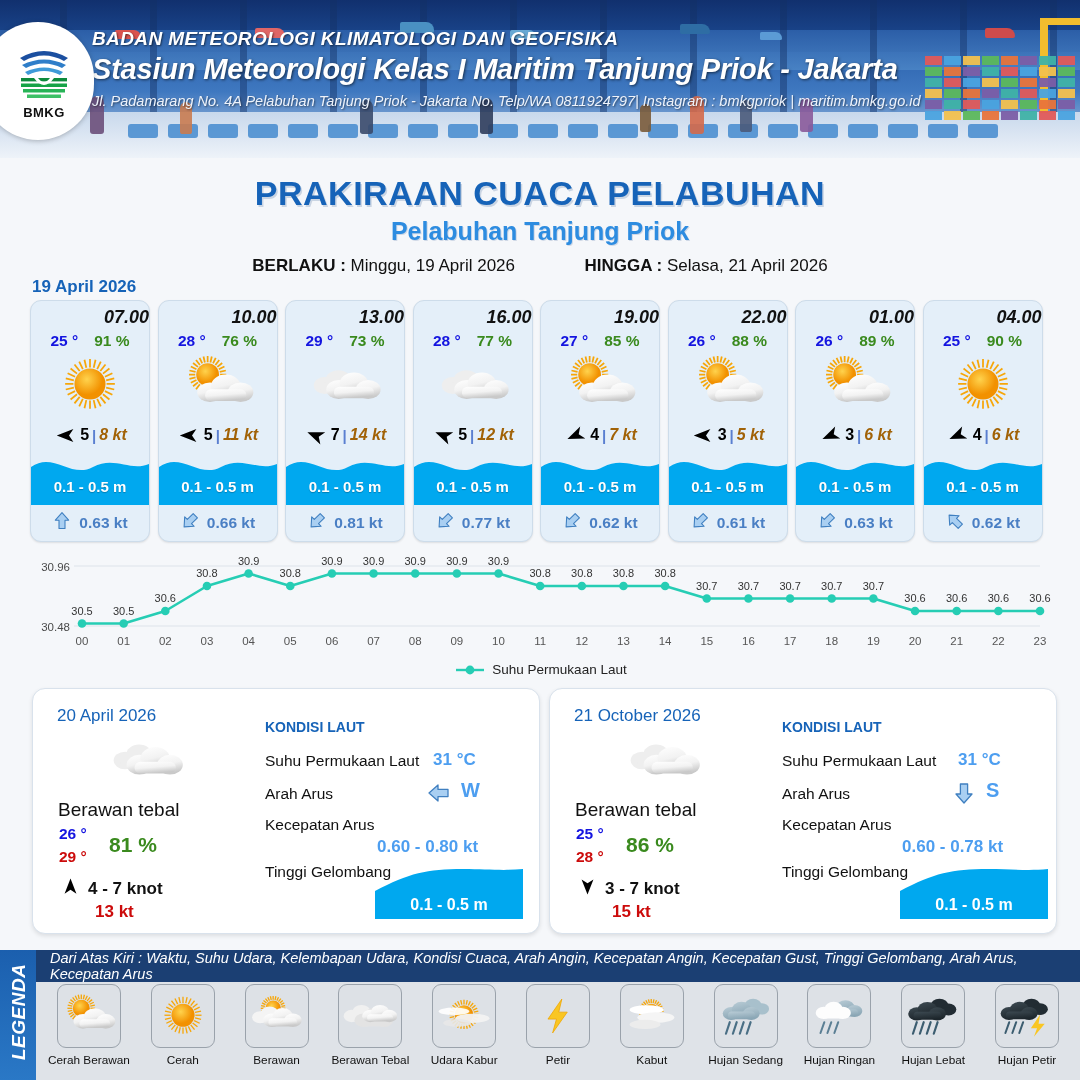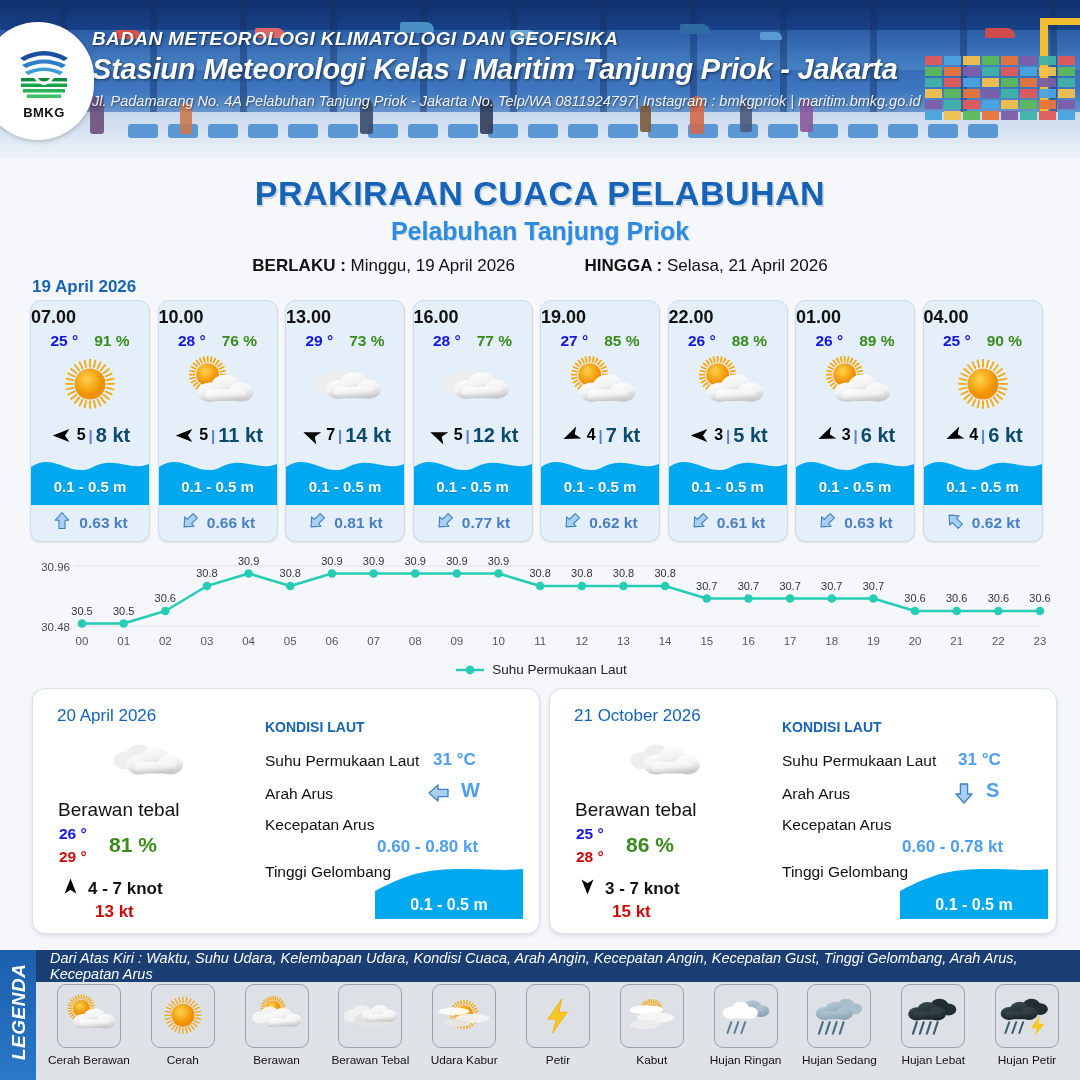--- a/index.html
+++ b/index.html
@@ -59,30 +59,30 @@
 
   
   .date-label { position:absolute; left:32px; top:277px; font-size:17px; font-weight:bold; color:#1663b8; }
   .cards { position:absolute; left:30px; top:300px; width:1022px; display:flex; gap:0px; }
   .card {
     width:120px; margin-right:7.5px; background:#e4eff9; border-radius:11px;
     border:1px solid #cddcea; overflow:hidden; position:relative; height:242px;
     box-shadow:0 1px 2px rgba(0,0,0,.10);
   }
   .card:last-child { margin-right:0; }
-  .c-time { text-align:left; font-size:18px; font-weight:bold; color:#111; padding-top:6px; }
+  .c-time { text-align:right; font-size:18px; font-weight:bold; color:#111; padding-top:6px;font-style:italic; }
   .c-row2 { display:flex; justify-content:center; gap:16px; margin-top:4px; }
   .c-temp { font-size:15.5px; font-weight:bold; color:#1414e0; }
   .c-hum  { font-size:15.5px; font-weight:bold; color:#3a8a1e; }
   .c-icon { height:62px; display:flex; align-items:center; justify-content:center; margin-top:4px; }
   .c-wind { display:flex; align-items:center; justify-content:center; gap:3px; margin-top:6px; height:26px;}
   .c-wdir { width:24px; height:20px; display:flex; align-items:center; justify-content:center;}
   .c-wspd { font-size:16px; font-weight:bold; color:#000; }
   .c-bar  { font-size:15px; color:#5a7fd0; font-weight:bold; }
-  .c-gust { font-size:20px; font-weight:bold; color:#0c4a6e; }
+  .c-gust { font-size:16px; font-weight:bold; color:#a16207;font-style:italic; }
   .c-wave { position:absolute; left:0; right:0; bottom:36px; height:56px; }
   .c-wavetxt { position:absolute; left:0; right:0; bottom:46px; text-align:center;
                font-size:15px; font-weight:bold; color:#fff; z-index:3;
                text-shadow:0 1px 1px rgba(0,0,0,.25); }
   .c-cur { position:absolute; left:0; right:0; bottom:6px; display:flex;
            align-items:center; justify-content:center; gap:7px; }
   .c-curtxt { font-size:15.5px; font-weight:bold; color:#4a7fc4; }
 
   
   .chart-box { position:absolute; left:30px; top:552px; width:1022px; height:122px; }
@@ -1521,63 +1521,20 @@
   </linearGradient>
   <linearGradient id="dcg" x1="0" y1="0" x2="0.3" y2="1">
     <stop offset="0%" stop-color="#3d4a52"></stop>
                 <stop offset="100%" stop-color="#1d262c"></stop>
   </linearGradient>
   <linearGradient id="mcg" x1="0" y1="0" x2="0.3" y2="1">
     <stop offset="0%" stop-color="#b9ccd6"></stop>
                 <stop offset="100%" stop-color="#8aa6b5"></stop>
   </linearGradient>
 </defs>
-            <g transform="translate(20,6) scale(0.78)">
-    <ellipse cx="14" cy="20" rx="13" ry="10" fill="url(#mcg)"></ellipse>
-    <ellipse cx="30" cy="14" rx="15" ry="12" fill="url(#mcg)"></ellipse>
-    <ellipse cx="45" cy="20" rx="13" ry="10" fill="url(#mcg)"></ellipse>
-    <rect x="9" y="17" width="42" height="12" rx="6" fill="url(#mcg)"></rect>
-  </g>
-            <g transform="translate(4,8) scale(0.8)">
-    <ellipse cx="14" cy="20" rx="13" ry="10" fill="#fdfdfd"></ellipse>
-    <ellipse cx="30" cy="14" rx="15" ry="12" fill="#fdfdfd"></ellipse>
-    <ellipse cx="45" cy="20" rx="13" ry="10" fill="#fdfdfd"></ellipse>
-    <rect x="9" y="17" width="42" height="12" rx="6" fill="#fdfdfd"></rect>
-  </g>
-            <g stroke="#5b7f94" stroke-width="2.6" stroke-linecap="round">
-         <line x1="16" y1="36" x2="11" y2="50"></line>
-              <line x1="25" y1="36" x2="20" y2="50"></line>
-         <line x1="34" y1="36" x2="29" y2="50"></line>
-            </g>
-          </svg>
-        </div>
-      <div class="lg-name">Hujan Ringan</div>
-      </div>
-      <div class="lg-item">
-      <div class="lg-tile">
-          <svg width="54" height="46" viewBox="0 0 70 56">
-            <defs>
-  <radialGradient id="sung" cx="40%" cy="35%">
-    <stop offset="0%" stop-color="#ffd34d"></stop>
-                <stop offset="100%" stop-color="#f29100"></stop>
-  </radialGradient>
-  <linearGradient id="cg" x1="0" y1="0" x2="0.3" y2="1">
-    <stop offset="0%" stop-color="#ffffff"></stop>
-                <stop offset="55%" stop-color="#f2f2f2"></stop>
-    <stop offset="100%" stop-color="#c9c9c9"></stop>
-  </linearGradient>
-  <linearGradient id="dcg" x1="0" y1="0" x2="0.3" y2="1">
-    <stop offset="0%" stop-color="#3d4a52"></stop>
-                <stop offset="100%" stop-color="#1d262c"></stop>
-  </linearGradient>
-  <linearGradient id="mcg" x1="0" y1="0" x2="0.3" y2="1">
-    <stop offset="0%" stop-color="#b9ccd6"></stop>
-                <stop offset="100%" stop-color="#8aa6b5"></stop>
-  </linearGradient>
-</defs>
             <g transform="translate(22,4) scale(0.74)">
     <ellipse cx="14" cy="20" rx="13" ry="10" fill="#a8c0cc"></ellipse>
     <ellipse cx="30" cy="14" rx="15" ry="12" fill="#a8c0cc"></ellipse>
     <ellipse cx="45" cy="20" rx="13" ry="10" fill="#a8c0cc"></ellipse>
     <rect x="9" y="17" width="42" height="12" rx="6" fill="#a8c0cc"></rect>
   </g>
             <g transform="translate(4,8) scale(0.84)">
     <ellipse cx="14" cy="20" rx="13" ry="10" fill="url(#mcg)"></ellipse>
     <ellipse cx="30" cy="14" rx="15" ry="12" fill="url(#mcg)"></ellipse>
     <ellipse cx="45" cy="20" rx="13" ry="10" fill="url(#mcg)"></ellipse>
@@ -1608,20 +1565,63 @@
   </linearGradient>
   <linearGradient id="dcg" x1="0" y1="0" x2="0.3" y2="1">
     <stop offset="0%" stop-color="#3d4a52"></stop>
                 <stop offset="100%" stop-color="#1d262c"></stop>
   </linearGradient>
   <linearGradient id="mcg" x1="0" y1="0" x2="0.3" y2="1">
     <stop offset="0%" stop-color="#b9ccd6"></stop>
                 <stop offset="100%" stop-color="#8aa6b5"></stop>
   </linearGradient>
 </defs>
+            <g transform="translate(20,6) scale(0.78)">
+    <ellipse cx="14" cy="20" rx="13" ry="10" fill="url(#mcg)"></ellipse>
+    <ellipse cx="30" cy="14" rx="15" ry="12" fill="url(#mcg)"></ellipse>
+    <ellipse cx="45" cy="20" rx="13" ry="10" fill="url(#mcg)"></ellipse>
+    <rect x="9" y="17" width="42" height="12" rx="6" fill="url(#mcg)"></rect>
+  </g>
+            <g transform="translate(4,8) scale(0.8)">
+    <ellipse cx="14" cy="20" rx="13" ry="10" fill="#fdfdfd"></ellipse>
+    <ellipse cx="30" cy="14" rx="15" ry="12" fill="#fdfdfd"></ellipse>
+    <ellipse cx="45" cy="20" rx="13" ry="10" fill="#fdfdfd"></ellipse>
+    <rect x="9" y="17" width="42" height="12" rx="6" fill="#fdfdfd"></rect>
+  </g>
+            <g stroke="#5b7f94" stroke-width="2.6" stroke-linecap="round">
+         <line x1="16" y1="36" x2="11" y2="50"></line>
+              <line x1="25" y1="36" x2="20" y2="50"></line>
+         <line x1="34" y1="36" x2="29" y2="50"></line>
+            </g>
+          </svg>
+        </div>
+      <div class="lg-name">Hujan Ringan</div>
+      </div>
+      <div class="lg-item">
+      <div class="lg-tile">
+          <svg width="54" height="46" viewBox="0 0 70 56">
+            <defs>
+  <radialGradient id="sung" cx="40%" cy="35%">
+    <stop offset="0%" stop-color="#ffd34d"></stop>
+                <stop offset="100%" stop-color="#f29100"></stop>
+  </radialGradient>
+  <linearGradient id="cg" x1="0" y1="0" x2="0.3" y2="1">
+    <stop offset="0%" stop-color="#ffffff"></stop>
+                <stop offset="55%" stop-color="#f2f2f2"></stop>
+    <stop offset="100%" stop-color="#c9c9c9"></stop>
+  </linearGradient>
+  <linearGradient id="dcg" x1="0" y1="0" x2="0.3" y2="1">
+    <stop offset="0%" stop-color="#3d4a52"></stop>
+                <stop offset="100%" stop-color="#1d262c"></stop>
+  </linearGradient>
+  <linearGradient id="mcg" x1="0" y1="0" x2="0.3" y2="1">
+    <stop offset="0%" stop-color="#b9ccd6"></stop>
+                <stop offset="100%" stop-color="#8aa6b5"></stop>
+  </linearGradient>
+</defs>
             <g transform="translate(20,4) scale(0.78)">
     <ellipse cx="14" cy="20" rx="13" ry="10" fill="#222c33"></ellipse>
     <ellipse cx="30" cy="14" rx="15" ry="12" fill="#222c33"></ellipse>
     <ellipse cx="45" cy="20" rx="13" ry="10" fill="#222c33"></ellipse>
     <rect x="9" y="17" width="42" height="12" rx="6" fill="#222c33"></rect>
   </g>
             <g transform="translate(2,8) scale(0.86)">
     <ellipse cx="14" cy="20" rx="13" ry="10" fill="url(#dcg)"></ellipse>
     <ellipse cx="30" cy="14" rx="15" ry="12" fill="url(#dcg)"></ellipse>
     <ellipse cx="45" cy="20" rx="13" ry="10" fill="url(#dcg)"></ellipse>

